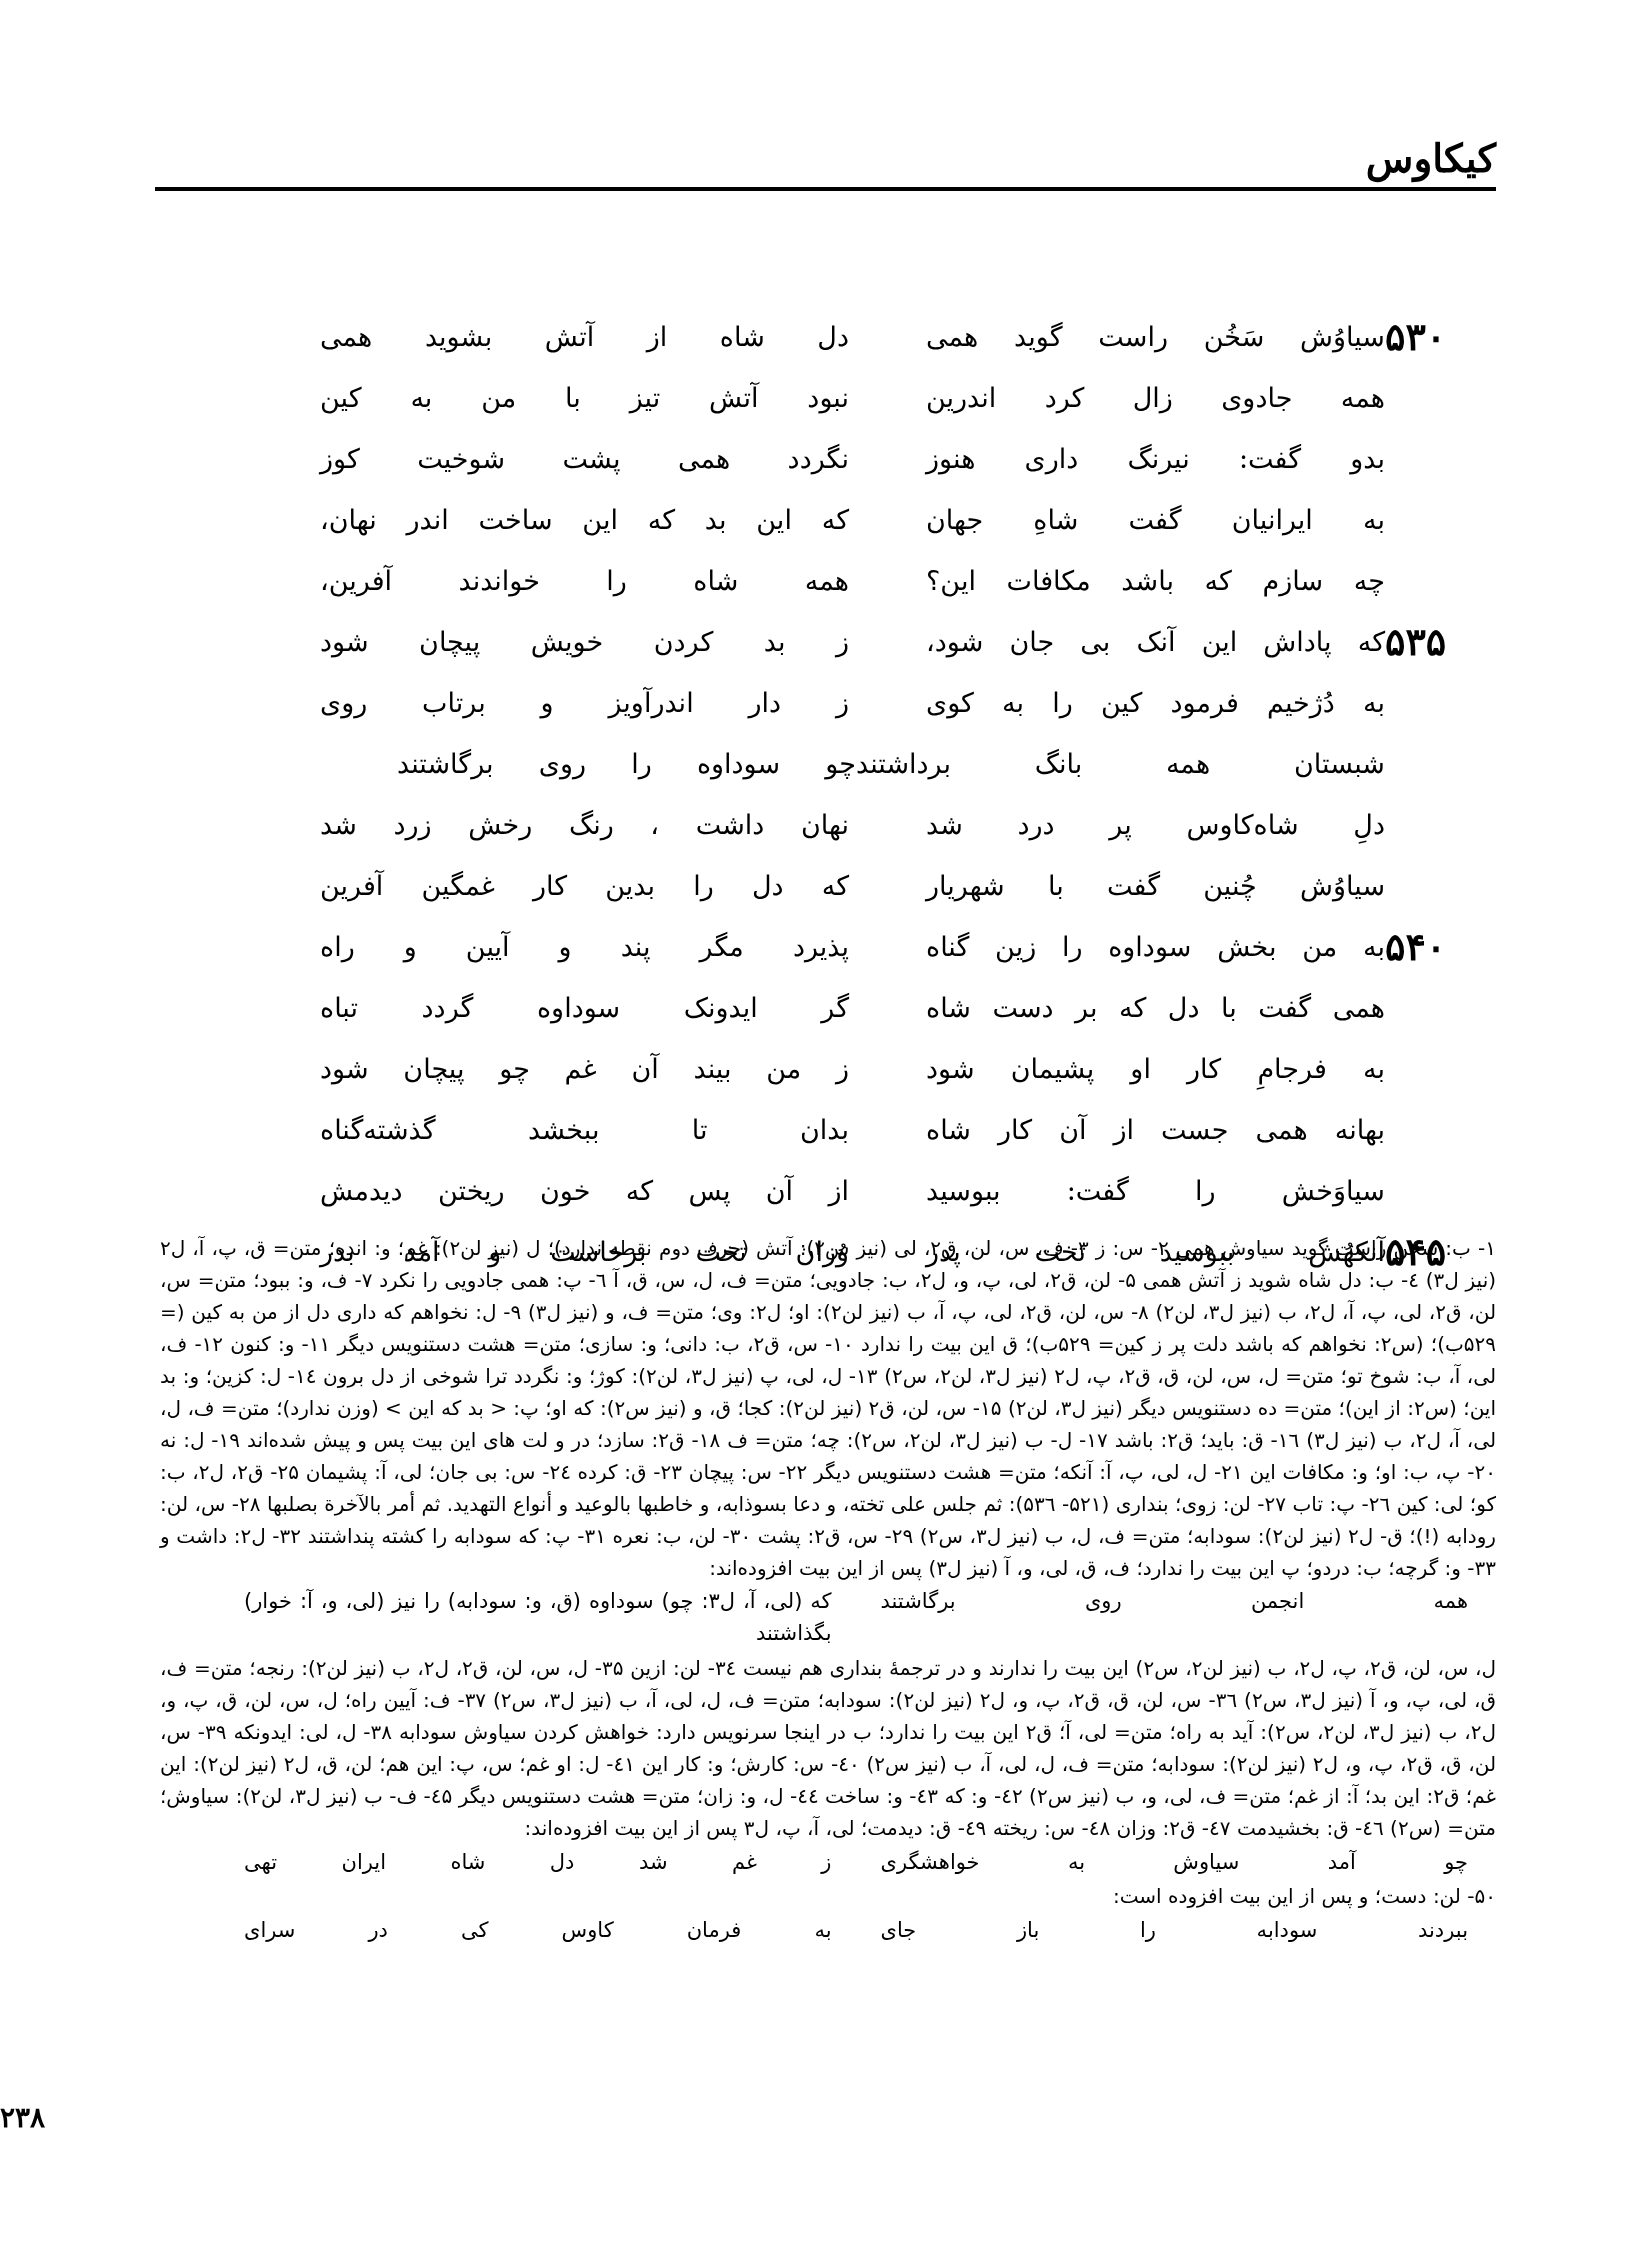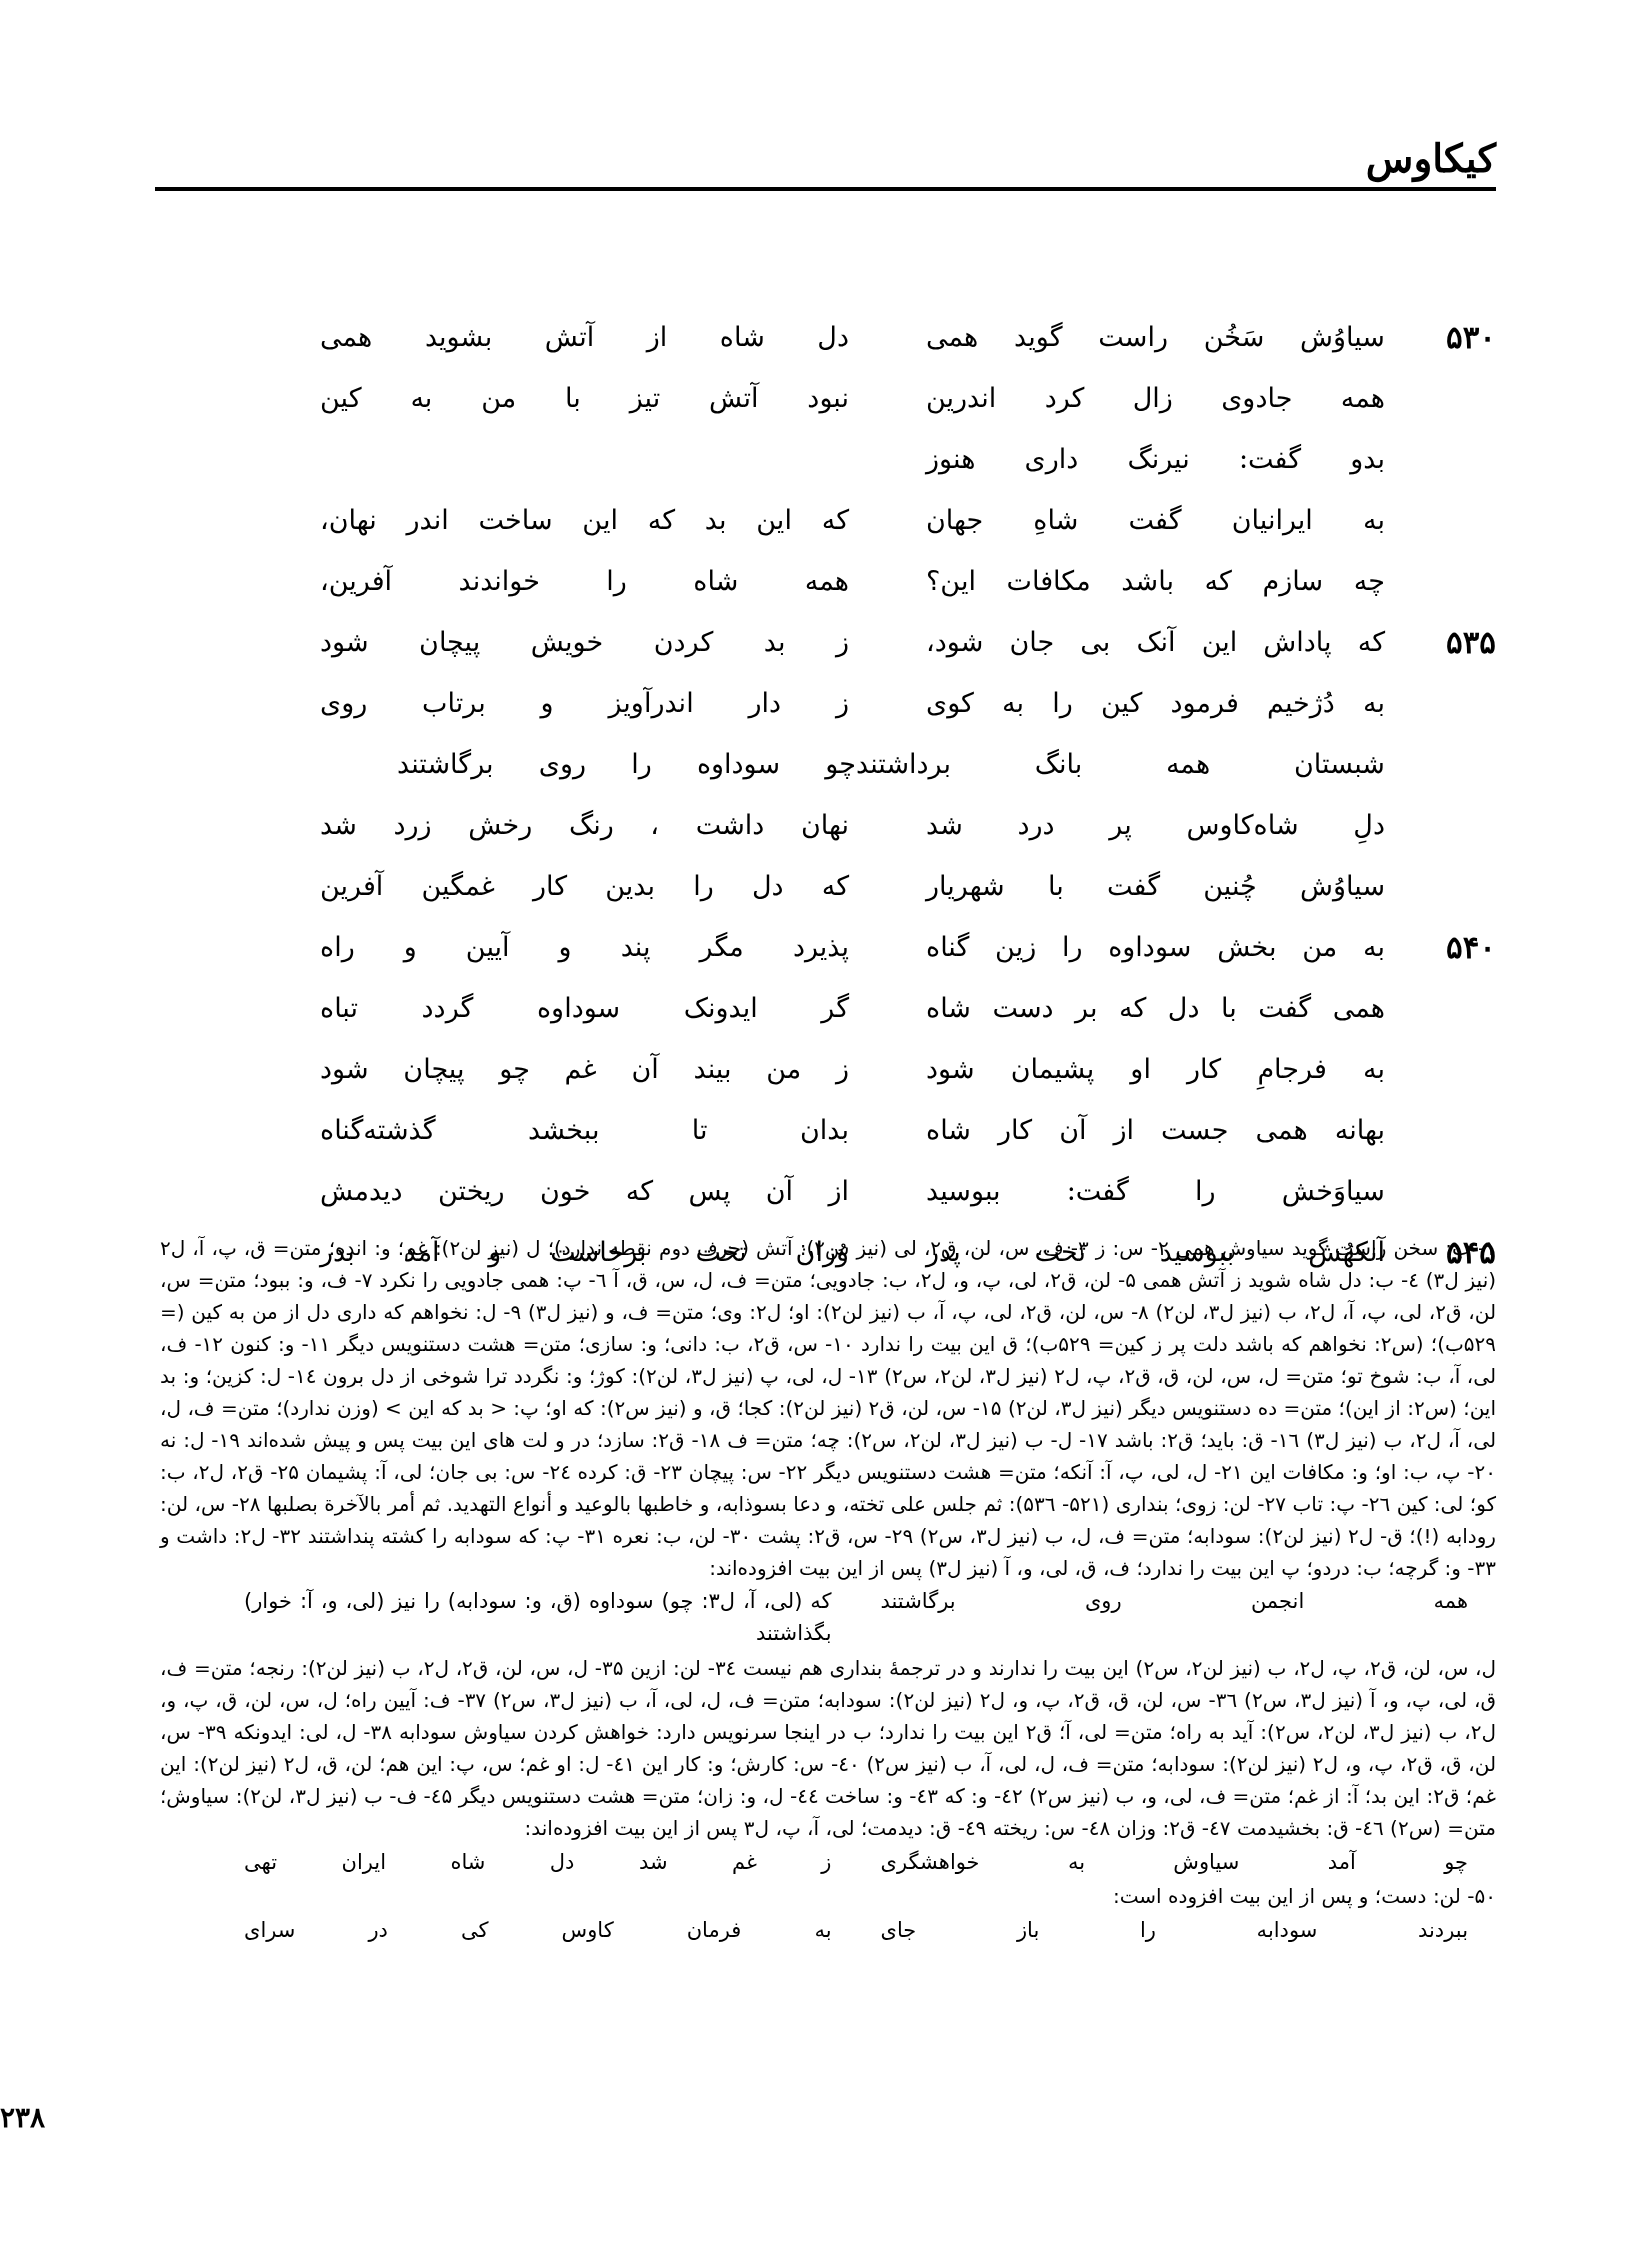--- a/index.html
+++ b/index.html
@@ -13,22 +13,22 @@
     font-size: 39px; font-weight: bold; line-height: 1;
   }
   .head-rule {
     position: absolute; left: 155px; right: 155px; top: 187px;
     height: 4.2px; background: #000;
   }
   .poem {
     position: absolute; top: 306px; right: 155px; left: 209px; height: 863px;
   }
   .verse-no {
-    width: 111px; flex: 0 0 111px; text-align: right;
-    font-size: 31px; font-weight: bold; padding-right: 0;
+    width: 111px; flex: 0 0 111px; text-align: left;
+    font-size: 38px; font-weight: bold; padding-right: 0;
   }
   .hemi {
     font-size: 27px; text-align: justify; text-align-last: justify;
     white-space: nowrap; overflow: visible;
   }
   .hemi-right { width: 459px; flex: 0 0 459px; margin-left: 77px; }
   .hemi-left  { width: 529px; flex: 0 0 529px; }
   .row { height: 61px; display: flex; align-items: center; }
   .notes {
     position: absolute; top: 1232px; right: 155px; left: 160px;
@@ -62,20 +62,21 @@
       <span class="hemi hemi-left">دل شاه از آتش بشوید همی</span>
     </div>
     <div class="row">
       <span class="verse-no"></span>
       <span class="hemi hemi-right">همه جادوی زال کرد اندرین</span>
       <span class="hemi hemi-left">نبود آتش تیز با من به کین</span>
     </div>
     <div class="row">
       <span class="verse-no"></span>
       <span class="hemi hemi-right">بدو گفت: نیرنگ داری هنوز</span>
+      <span class="hemi hemi-left">نگردد همی پشت شوخیت کوز</span>
     </div>
     <div class="row">
       <span class="verse-no"></span>
       <span class="hemi hemi-right">به ایرانیان گفت شاهِ جهان</span>
       <span class="hemi hemi-left">که این بد که این ساخت اندر نهان،</span>
     </div>
     <div class="row">
       <span class="verse-no"></span>
       <span class="hemi hemi-right">چه سازم که باشد مکافات این؟</span>
       <span class="hemi hemi-left">همه شاه را خواندند آفرین،</span>

